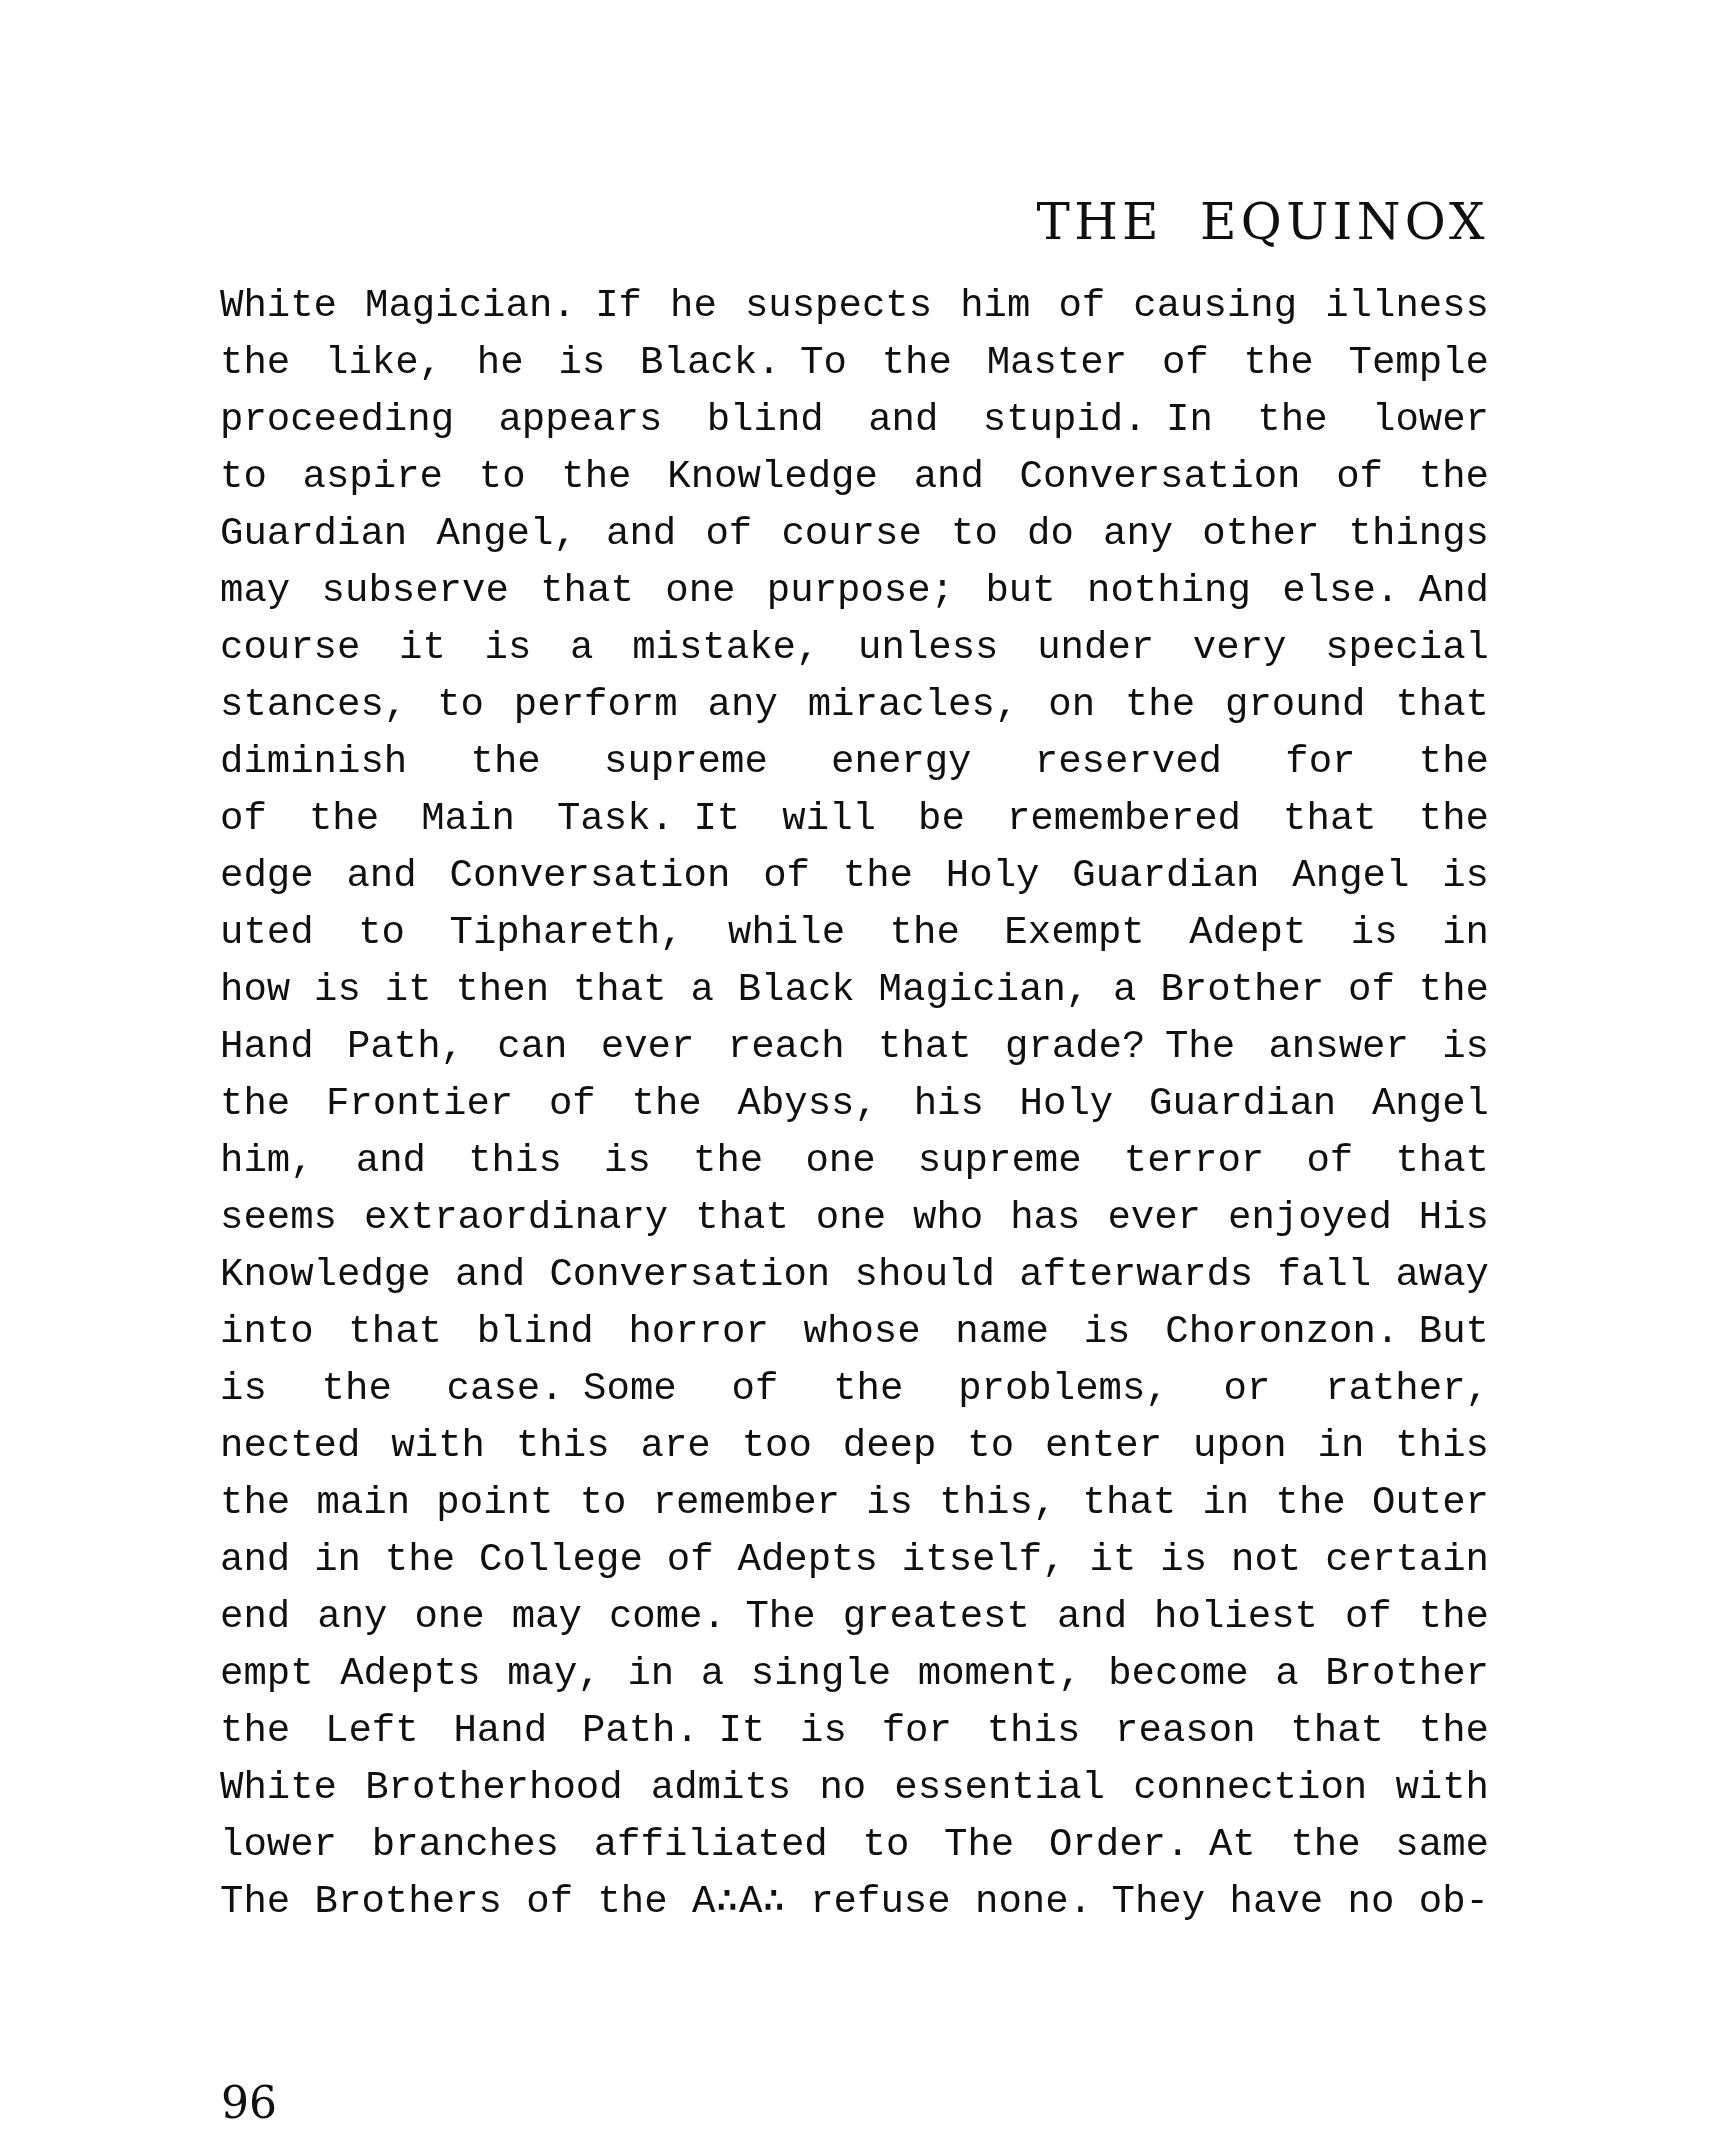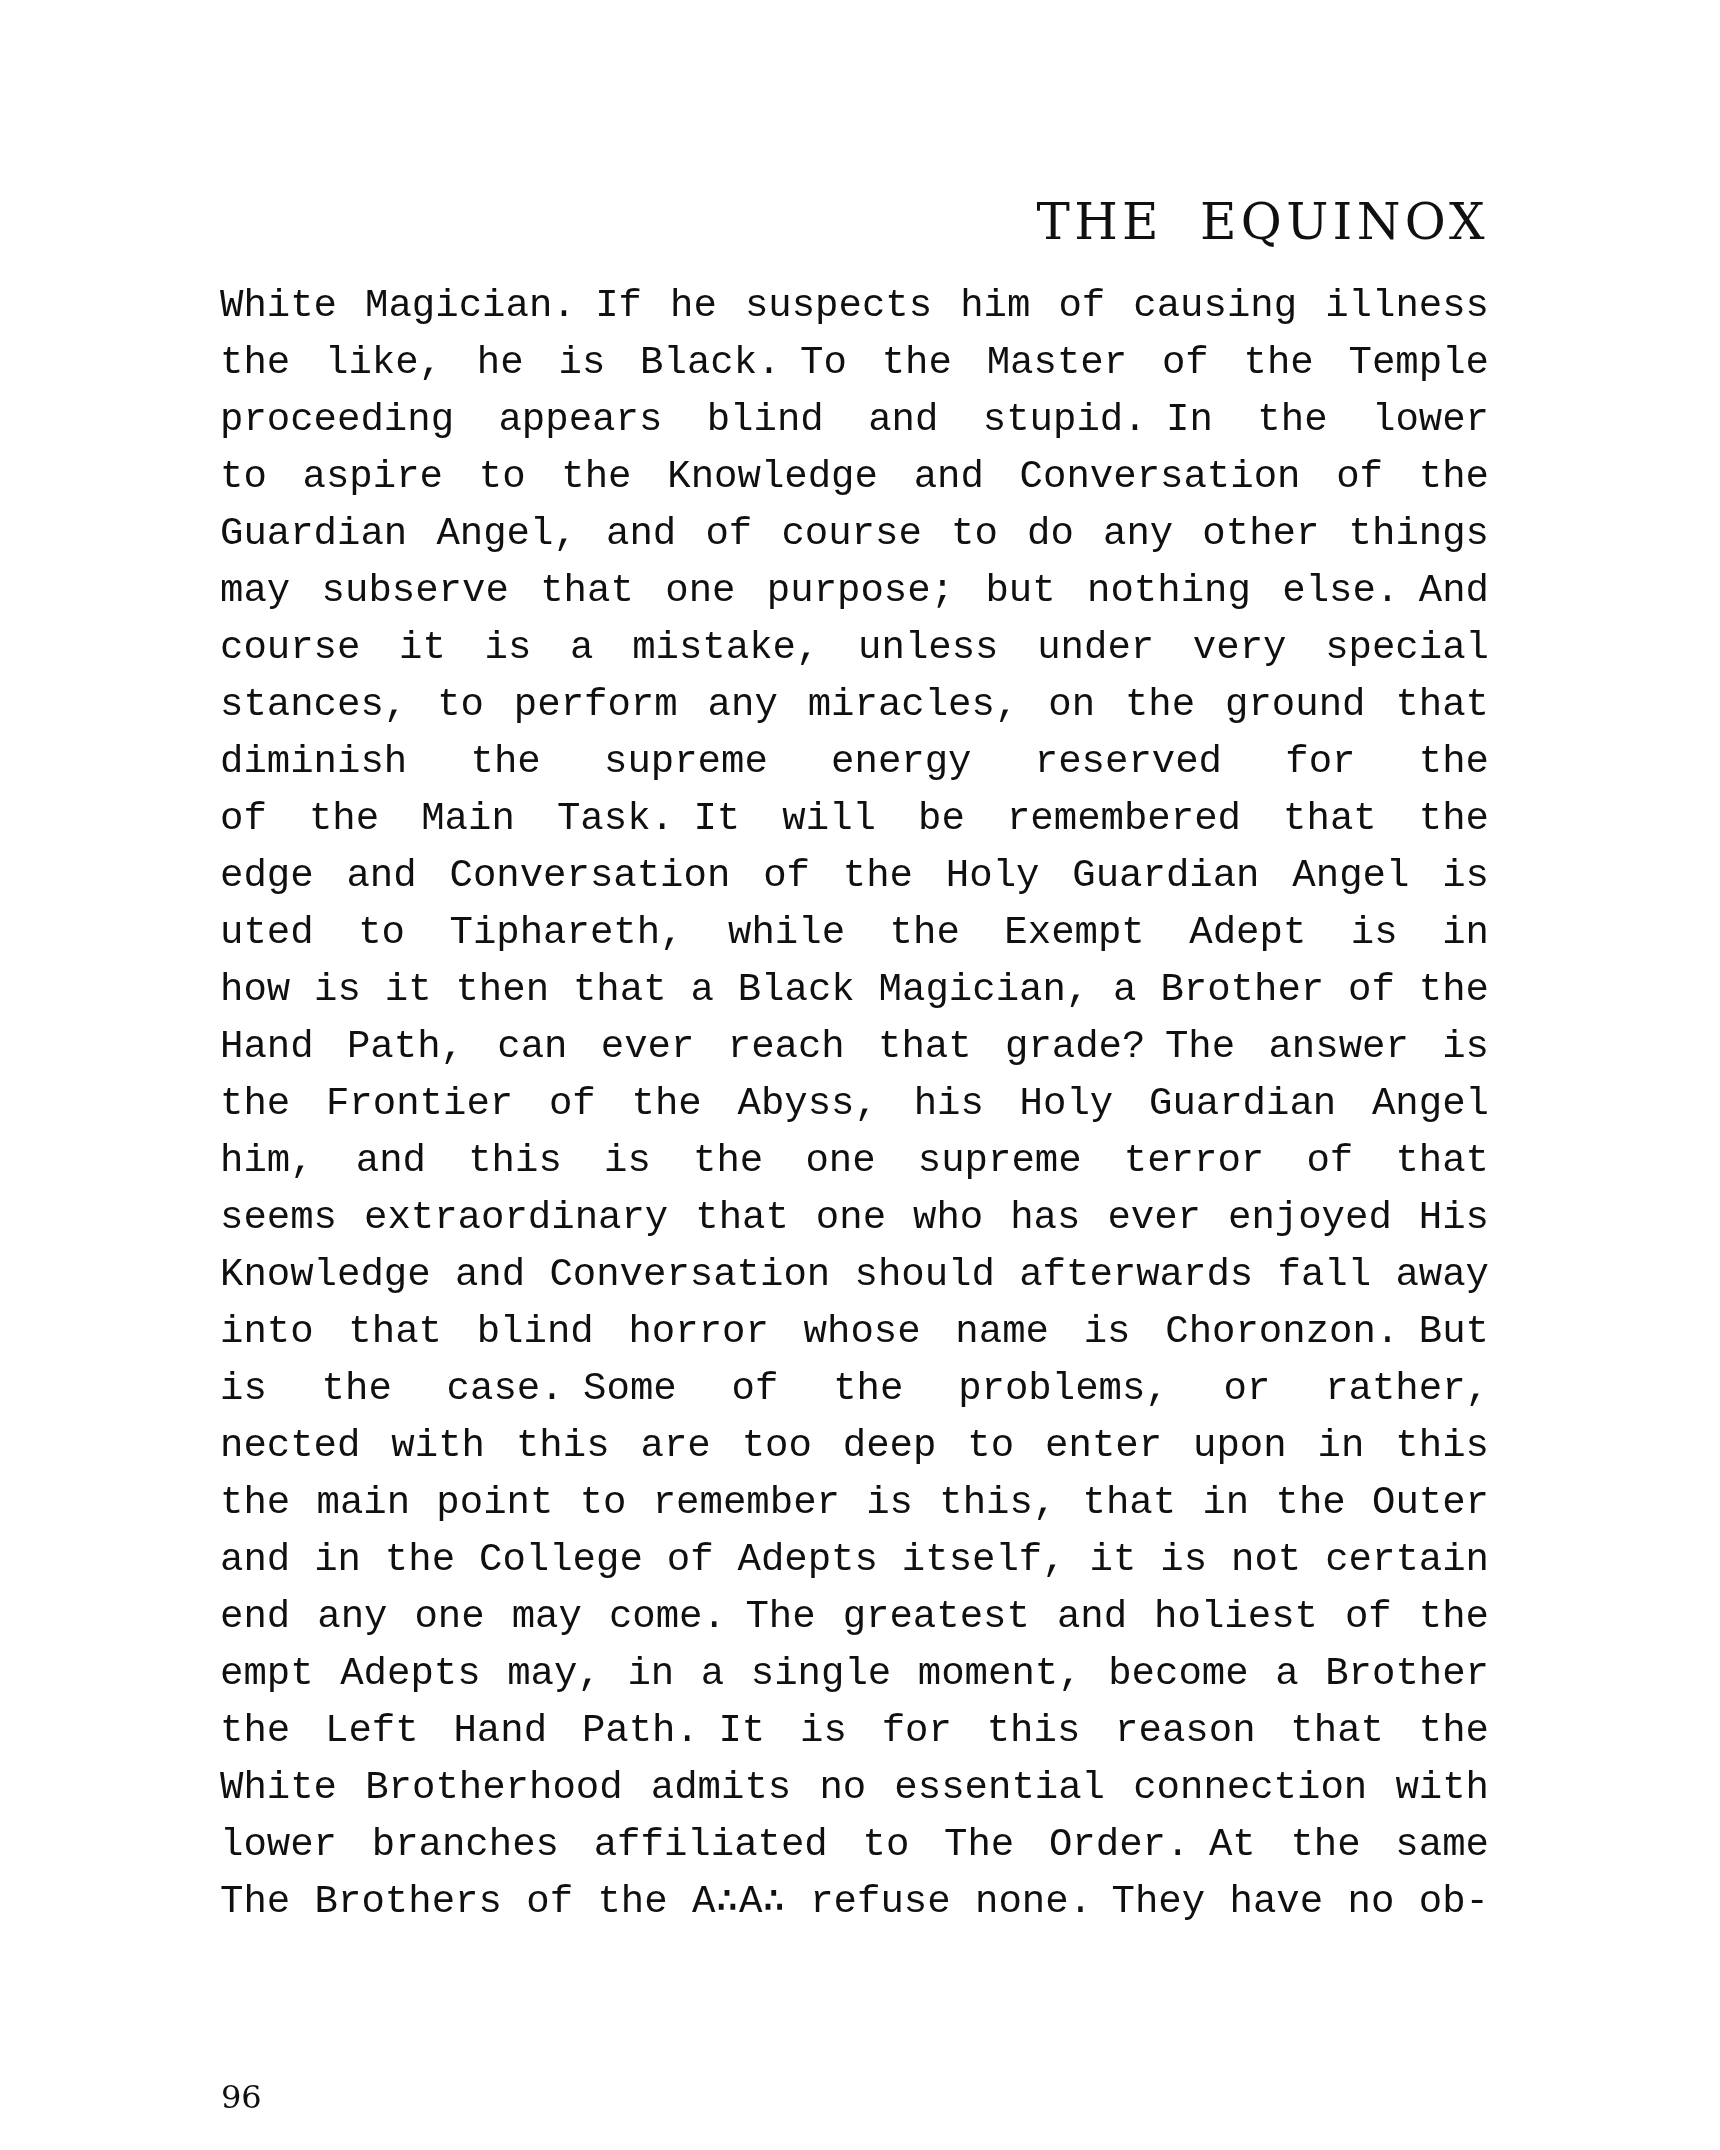--- a/index.html
+++ b/index.html
@@ -48,21 +48,21 @@
     line-height: 57px;
     height: 57px;
     text-align: justify;
     text-align-last: justify;
     overflow: hidden;
   }
   .page-number {
     position: absolute;
     top: 2081px;
     left: 221px;
-    font-size: 32px;
+    font-size: 44px;
     line-height: 1;
   }
 </style>
 </head>
 <body>
 
 <div class="sheet">
   <h1 class="running-head">THE EQUINOX</h1>
 
   <div class="body-text">

